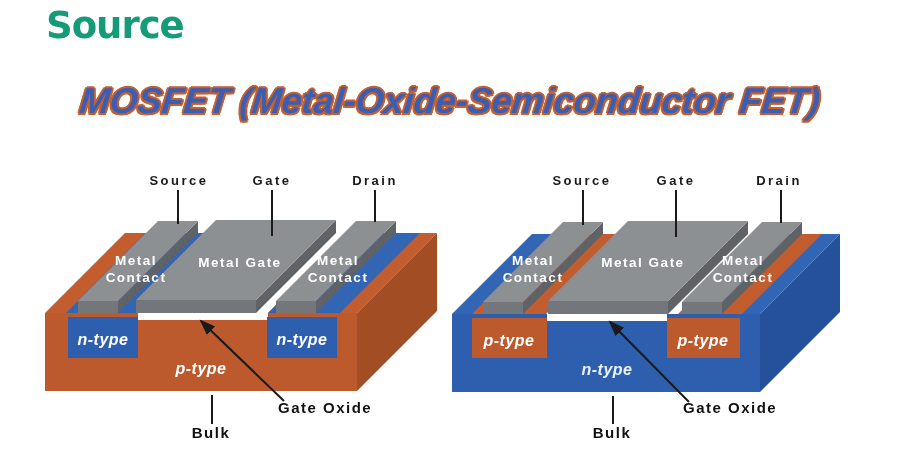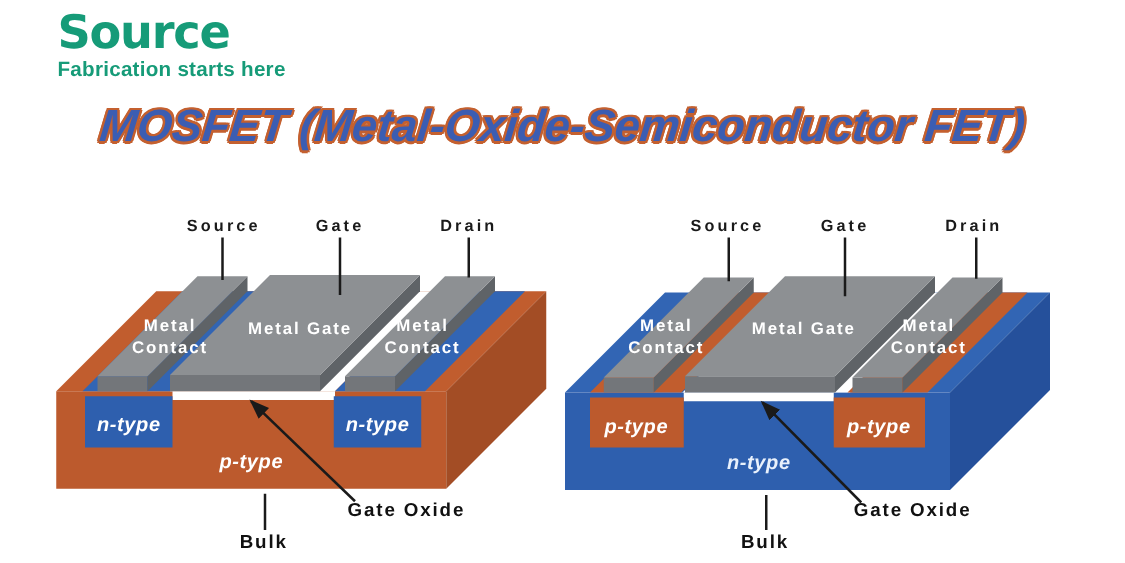--- a/index.html
+++ b/index.html
@@ -42,21 +42,20 @@
   .lbl-type{font-size:16px;font-weight:bold;font-style:italic;fill:#ffffff;letter-spacing:0.5px;text-anchor:middle;}
   .lbl-type-light{fill:#e9f1fc;}
   .lbl-note{font-size:15px;font-weight:bold;fill:#111111;letter-spacing:1.5px;}
   .lbl-note-mid{text-anchor:middle;}
 </style>
 </head>
 <body>
 
 <div class="logo-block">
   <div class="brand">Source</div>
-  <div class="tagline">Fabrication starts here</div>
 </div>
 
 <div class="page-title">MOSFET (Metal-Oxide-Semiconductor FET)</div>
 
 <svg width="900" height="450" viewBox="0 0 900 450">
   <defs>
     <marker id="ah" markerWidth="9" markerHeight="8" refX="7" refY="3" orient="auto" markerUnits="strokeWidth">
       <path d="M0,0 L8,3 L0,6 z" fill="#1a1a1a"></path>
     </marker>
   </defs>

